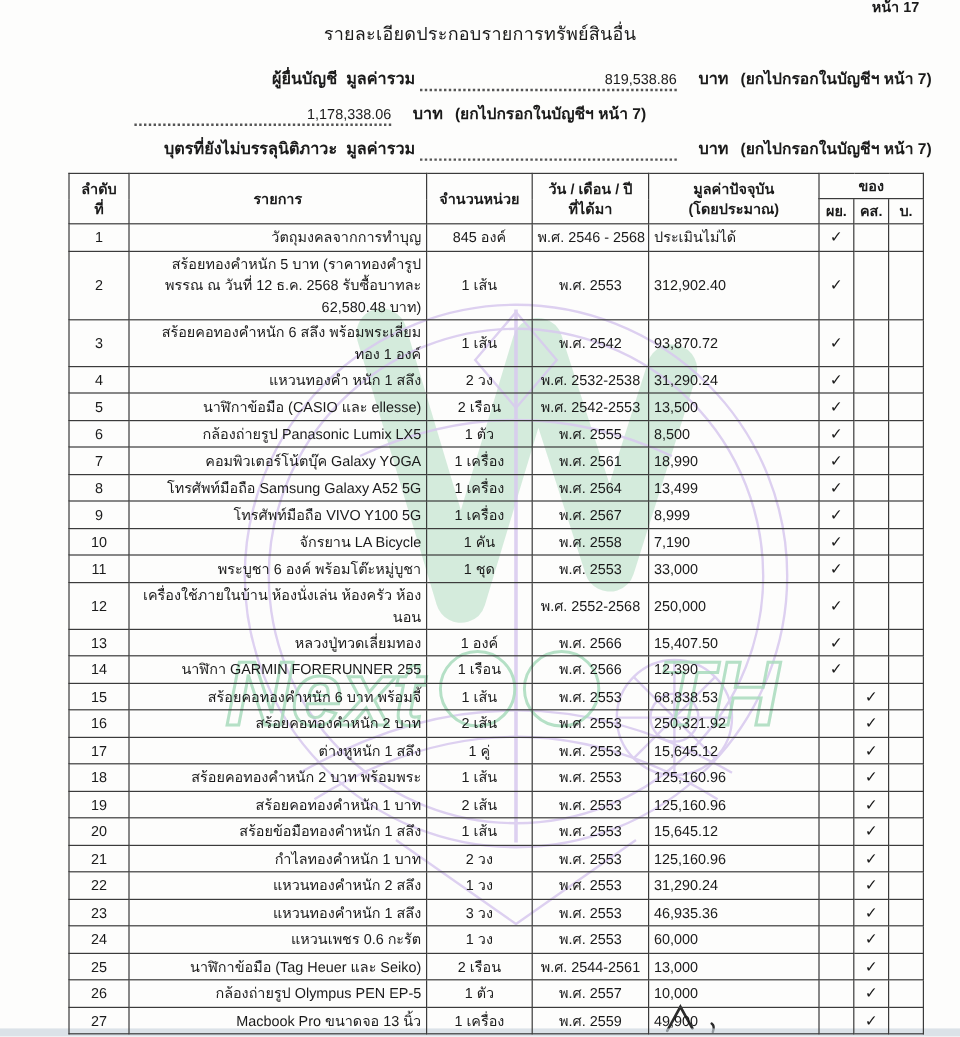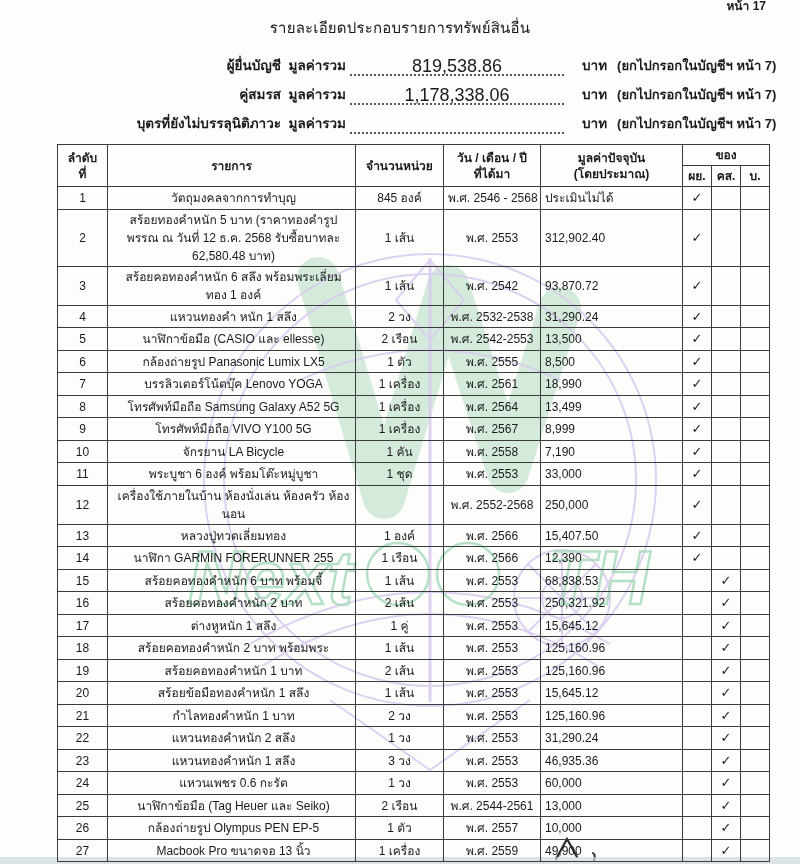--- a/index.html
+++ b/index.html
@@ -16,36 +16,36 @@
   
   .content{ position:relative; z-index:1; }
 
   .page-num{ position:absolute; top:-4px; right:34px; font-size:12px; font-weight:bold; }
   .doc-title{ text-align:center; padding-top:16px; font-size:15px; font-weight:normal; letter-spacing:.2px; }
 
   .summary{ margin-top:14px; }
   .sum-row{ display:flex; align-items:flex-end; padding-left:108px; margin-bottom:7px; font-weight:bold; font-size:13.5px; }
   .sum-label{ width:238px; text-align:right; white-space:nowrap; }
   .dotted-field{
-    width:214px; margin-left:4px; text-align:center; font-weight:normal; font-size:18px;
+    width:214px; margin-left:4px; text-align:right; font-weight:normal; font-size:12px;
     border-bottom:2px dotted #555; line-height:17px; height:18px;
   }
   .baht{ margin-left:18px; }
   .sum-note{ margin-left:10px; font-size:13px; }
 
   
   table{ border-collapse:collapse; table-layout:fixed; margin:10px 0 0 57px; width:712px; }
   th,td{ border:1px solid #3b3b3b; font-size:12px; vertical-align:middle; }
   thead th{ font-weight:bold; text-align:center; padding:2px 2px; line-height:1.35; }
   tbody td{ padding:1px 4px; height:21px; line-height:1.5; }
   col.c-no{ width:50px; } col.c-item{ width:248px; } col.c-qty{ width:88px; }
   col.c-date{ width:97px; } col.c-val{ width:142px; }
   col.c-own{ width:29px; }
   td.num{ text-align:center; }
-  td.item{ text-align:center; padding-left:8px; }
+  td.item{ text-align:right; padding-left:8px; }
   td.qty, td.date{ text-align:center; white-space:nowrap; }
   td.val{ padding-right:10px; white-space:nowrap; }
   td.val.center{ text-align:left; padding-right:4px; }
   td.own{ text-align:center; font-size:13px; font-weight:600; }
 
   .hand-mark{ position:absolute; left:540px; top:836px; }
 
   .scan-edge{ position:absolute; left:0; bottom:0; width:100%; height:7px; background:#c9d4dd; opacity:.65; }
 </style>
 </head>
@@ -86,21 +86,20 @@
     <div class="doc-title">รายละเอียดประกอบรายการทรัพย์สินอื่น</div>
 
     <div class="summary">
       <div class="sum-row">
         <span class="sum-label"><span>ผู้ยื่นบัญชี</span>&nbsp;&nbsp;<span>มูลค่ารวม</span></span>
         <span class="dotted-field">819,538.86</span>
         <span class="baht">บาท</span>
         <span class="sum-note">(ยกไปกรอกในบัญชีฯ หน้า 7)</span>
       </div>
       <div class="sum-row">
-        <span class="sum-label"><span>คู่สมรส</span>&nbsp;&nbsp;<span>มูลค่ารวม</span></span>
         <span class="dotted-field">1,178,338.06</span>
         <span class="baht">บาท</span>
         <span class="sum-note">(ยกไปกรอกในบัญชีฯ หน้า 7)</span>
       </div>
       <div class="sum-row">
         <span class="sum-label"><span>บุตรที่ยังไม่บรรลุนิติภาวะ</span>&nbsp;&nbsp;<span>มูลค่ารวม</span></span>
         <span class="dotted-field"></span>
         <span class="baht">บาท</span>
         <span class="sum-note">(ยกไปกรอกในบัญชีฯ หน้า 7)</span>
       </div>
@@ -188,21 +187,21 @@
             <td class="item">กล้องถ่ายรูป Panasonic Lumix LX5</td>
             <td class="qty">1 ตัว</td>
             <td class="date">พ.ศ. 2555</td>
             <td class="val">8,500</td>
             <td class="own">✓</td>
             <td class="own"></td>
             <td class="own"></td>
           </tr>
           <tr>
             <td class="num">7</td>
-            <td class="item">บรรลิวเตอร์โน้ตบุ๊ค Lenovo YOGA</td>
+            <td class="item">คอมพิวเตอร์โน้ตบุ๊ค Galaxy YOGA</td>
             <td class="qty">1 เครื่อง</td>
             <td class="date">พ.ศ. 2561</td>
             <td class="val">18,990</td>
             <td class="own">✓</td>
             <td class="own"></td>
             <td class="own"></td>
           </tr>
           <tr>
             <td class="num">8</td>
             <td class="item">โทรศัพท์มือถือ Samsung Galaxy A52 5G</td>

